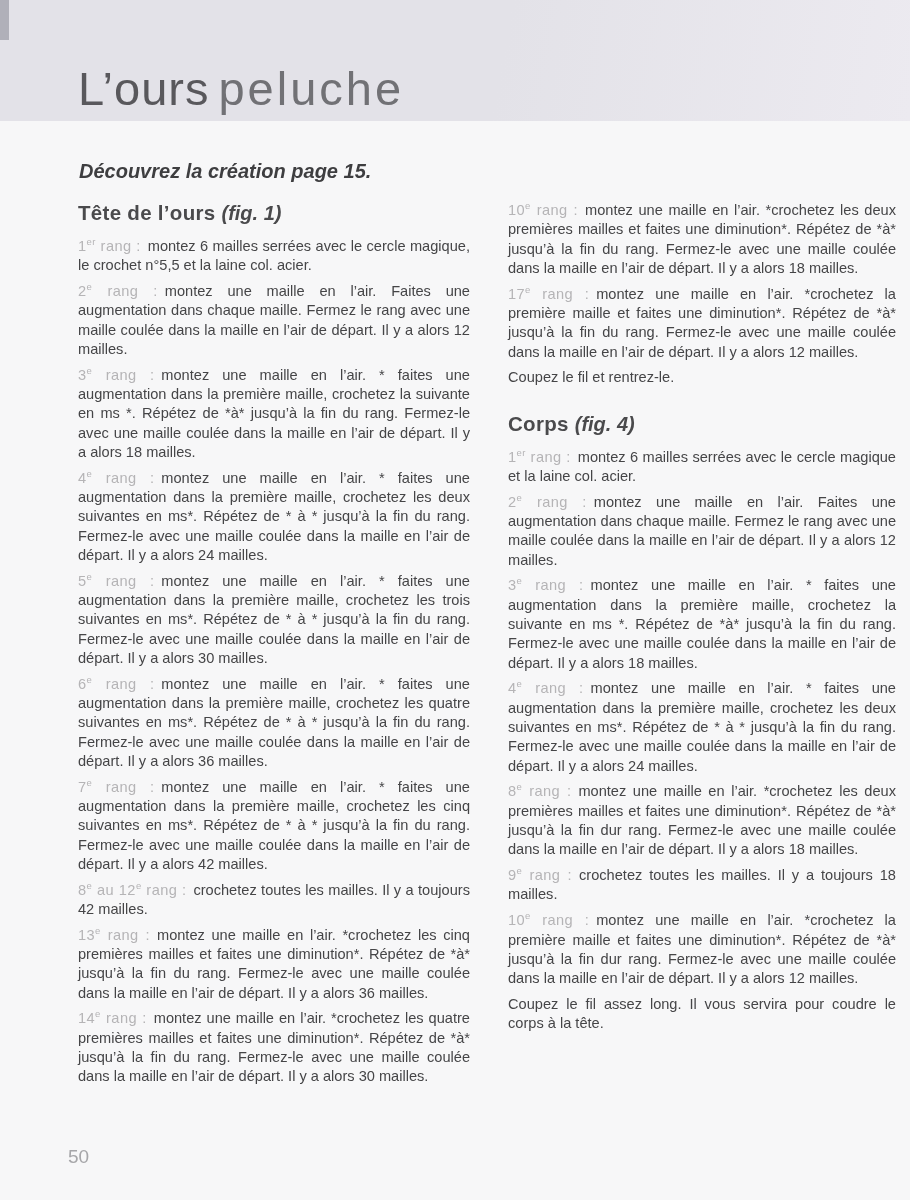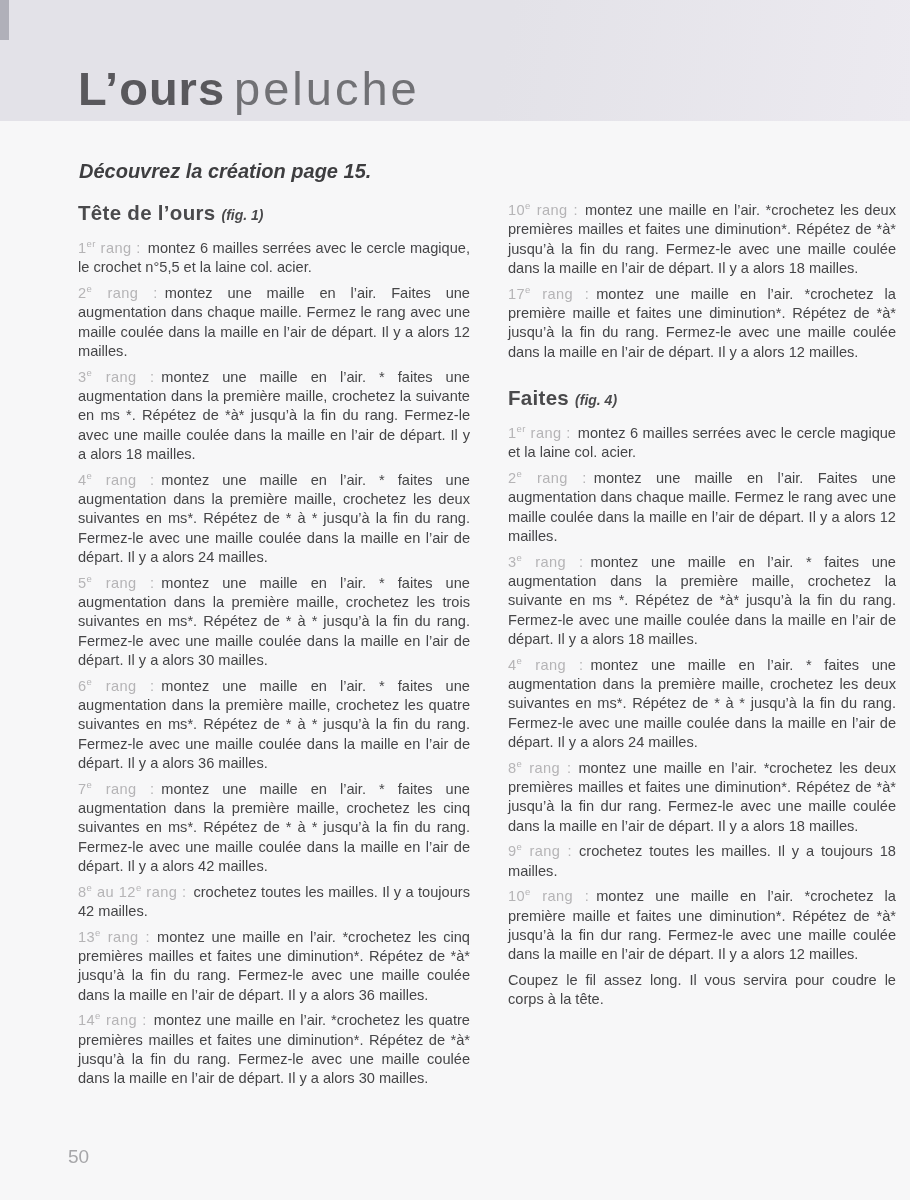--- a/index.html
+++ b/index.html
@@ -26,42 +26,42 @@
     background:linear-gradient(100deg, var(--band) 0%, var(--band) 55%, var(--band-light) 100%);
   }
   .corner-artifact{
     position:absolute;left:0;top:0;width:9px;height:40px;
     background:#a7a7b0;opacity:.85;
   }
   .title{
     position:absolute;left:78px;top:64px;margin:0;
     font-size:47px;line-height:50px;font-weight:normal;white-space:nowrap;
   }
-  .title .t-bold{font-weight:bold;color:var(--title-bold);letter-spacing:1px;}
+  .title .t-bold{font-weight:normal;color:var(--title-bold);letter-spacing:1px;}
   .title .t-light{color:var(--title-light);font-weight:normal;letter-spacing:3px;margin-left:9px;}
   .intro{
     position:absolute;left:79px;top:160px;margin:0;
     font-size:20px;font-weight:bold;font-style:italic;color:#3e3e40;
   }
   .col{
     position:absolute;top:201px;
     font-size:14.6px;line-height:19.3px;color:var(--body-text);
     text-align:justify;
   }
   .col-left{left:78px;width:392px;}
   .col-right{left:508px;width:388px;}
   .col p{margin:0 0 6.5px 0;}
   .rang-label{color:var(--label-gray);letter-spacing:.4px;margin-right:7px;}
   .rang-label sup{font-size:9.5px;line-height:0;}
   .section-heading{
     margin:0 0 12px 0;font-size:20.5px;line-height:24px;
     font-weight:bold;color:var(--heading);text-align:left;letter-spacing:.3px;
   }
   .section-heading.spaced{margin-top:24px;}
-  .section-heading .fig{font-size:14px;font-style:italic;margin-left:6px;letter-spacing:0;}
+  .section-heading .fig{font-size:20px;font-style:italic;margin-left:6px;letter-spacing:0;}
   .page-number{
     position:absolute;left:20px;top:1146px;
     font-size:19px;color:var(--pagenum-gray);margin-left:48px;
   }
 </style>
 </head>
 <body style="--band: #e3e2e8; --label-gray: #b5b4b6; --body-text: #454547; --pagenum-gray: #a6a6a9;">
 
 <div class="band"></div>
 <div class="corner-artifact"></div>
@@ -79,21 +79,22 @@
     <p><span class="rang-label"><span>5</span><sup>e</sup><span> rang :</span></span><span>montez une maille en l’air. * faites une augmentation dans la première maille, crochetez les trois suivantes en ms*. Répétez de * à * jusqu’à la fin du rang. Fermez-le avec une maille coulée dans la maille en l’air de départ. Il y a alors 30 mailles.</span></p>
     <p><span class="rang-label"><span>6</span><sup>e</sup><span> rang :</span></span><span>montez une maille en l’air. * faites une augmentation dans la première maille, crochetez les quatre suivantes en ms*. Répétez de * à * jusqu’à la fin du rang. Fermez-le avec une maille coulée dans la maille en l’air de départ. Il y a alors 36 mailles.</span></p>
     <p><span class="rang-label"><span>7</span><sup>e</sup><span> rang :</span></span><span>montez une maille en l’air. * faites une augmentation dans la première maille, crochetez les cinq suivantes en ms*. Répétez de * à * jusqu’à la fin du rang. Fermez-le avec une maille coulée dans la maille en l’air de départ. Il y a alors 42 mailles.</span></p>
     <p><span class="rang-label"><span>8</span><sup>e</sup><span> au 12</span><sup>e</sup><span> rang :</span></span><span>crochetez toutes les mailles. Il y a toujours 42 mailles.</span></p>
     <p><span class="rang-label"><span>13</span><sup>e</sup><span> rang :</span></span><span>montez une maille en l’air. *crochetez les cinq premières mailles et faites une diminution*. Répétez de *à* jusqu’à la fin du rang. Fermez-le avec une maille coulée dans la maille en l’air de départ. Il y a alors 36 mailles.</span></p>
     <p><span class="rang-label"><span>14</span><sup>e</sup><span> rang :</span></span><span>montez une maille en l’air. *crochetez les quatre premières mailles et faites une diminution*. Répétez de *à* jusqu’à la fin du rang. Fermez-le avec une maille coulée dans la maille en l’air de départ. Il y a alors 30 mailles.</span></p>
   </div>
 <div class="col col-right">
     <p><span class="rang-label"><span>10</span><sup>e</sup><span> rang :</span></span><span>montez une maille en l’air. *crochetez les deux premières mailles et faites une diminution*. Répétez de *à* jusqu’à la fin du rang. Fermez-le avec une maille coulée dans la maille en l’air de départ. Il y a alors 18 mailles.</span></p>
     <p><span class="rang-label"><span>17</span><sup>e</sup><span> rang :</span></span><span>montez une maille en l’air. *crochetez la première maille et faites une diminution*. Répétez de *à* jusqu’à la fin du rang. Fermez-le avec une maille coulée dans la maille en l’air de départ. Il y a alors 12 mailles.</span></p>
-    <h2 class="section-heading spaced"><span>Faites</span><span class="fig">(fig. 4)</span></h2>
+    <p><span>Coupez le fil et rentrez-le.</span></p>
+    <h2 class="section-heading spaced"><span>Corps</span><span class="fig">(fig. 4)</span></h2>
     <p><span class="rang-label"><span>1</span><sup>er</sup><span> rang :</span></span><span>montez 6 mailles serrées avec le cercle magique et la laine col. acier.</span></p>
     <p><span class="rang-label"><span>2</span><sup>e</sup><span> rang :</span></span><span>montez une maille en l’air. Faites une augmentation dans chaque maille. Fermez le rang avec une maille coulée dans la maille en l’air de départ. Il y a alors 12 mailles.</span></p>
     <p><span class="rang-label"><span>3</span><sup>e</sup><span> rang :</span></span><span>montez une maille en l’air. * faites une augmentation dans la première maille, crochetez la suivante en ms *. Répétez de *à* jusqu’à la fin du rang. Fermez-le avec une maille coulée dans la maille en l’air de départ. Il y a alors 18 mailles.</span></p>
     <p><span class="rang-label"><span>4</span><sup>e</sup><span> rang :</span></span><span>montez une maille en l’air. * faites une augmentation dans la première maille, crochetez les deux suivantes en ms*. Répétez de * à * jusqu’à la fin du rang. Fermez-le avec une maille coulée dans la maille en l’air de départ. Il y a alors 24 mailles.</span></p>
     <p><span class="rang-label"><span>8</span><sup>e</sup><span> rang :</span></span><span>montez une maille en l’air. *crochetez les deux premières mailles et faites une diminution*. Répétez de *à* jusqu’à la fin dur rang. Fermez-le avec une maille coulée dans la maille en l’air de départ. Il y a alors 18 mailles.</span></p>
     <p><span class="rang-label"><span>9</span><sup>e</sup><span> rang :</span></span><span>crochetez toutes les mailles. Il y a toujours 18 mailles.</span></p>
     <p><span class="rang-label"><span>10</span><sup>e</sup><span> rang :</span></span><span>montez une maille en l’air. *crochetez la première maille et faites une diminution*. Répétez de *à* jusqu’à la fin dur rang. Fermez-le avec une maille coulée dans la maille en l’air de départ. Il y a alors 12 mailles.</span></p>
     <p><span>Coupez le fil assez long. Il vous servira pour coudre le corps à la tête.</span></p>
   </div>
 

